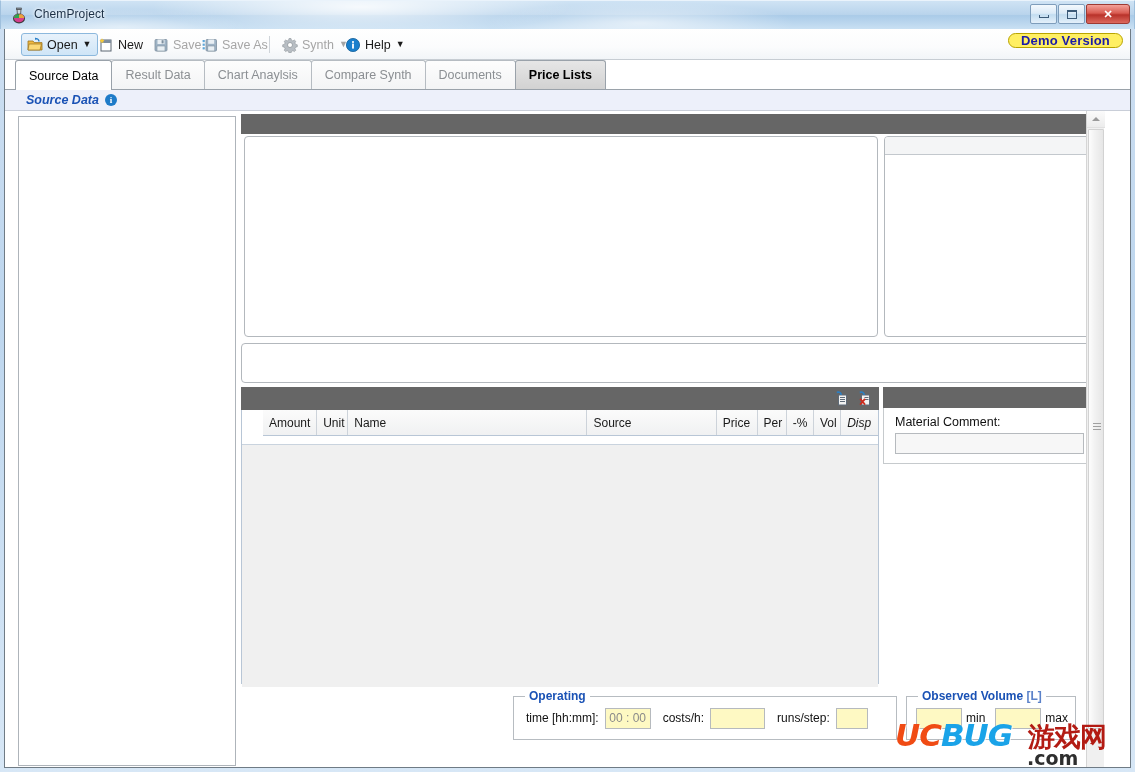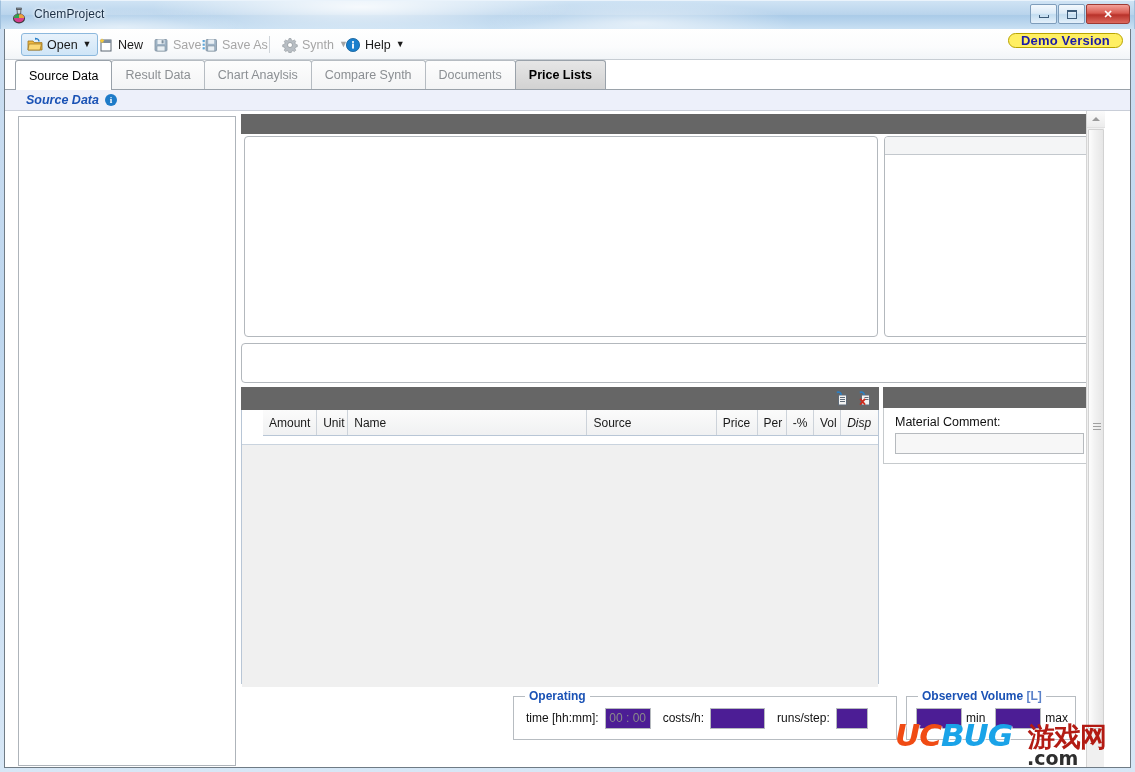--- a/index.html
+++ b/index.html
@@ -329,21 +329,21 @@
     font-size: 12px; font-weight: bold;
     color: #1a52b5;
     white-space: nowrap;
   }
   .groupbox-title .unit { color: #5b82c9; font-weight: bold; }
   .gb-inner { display: flex; align-items: center; height: 100%; padding-left: 12px; }
   .gb-label { font-size: 12px; color: #111; margin-right: 6px; white-space: nowrap; }
   .gb-input {
     height: 21px;
     border: 1px solid #b6babe;
-    background: #4c1d95;
+    background: #fef9c3;
     display: flex; align-items: center; justify-content: center;
     font-size: 12px; color: #8a8a8a;
     margin-right: 12px;
   }
   #grp-operating { left: 272px; top: 10px; width: 384px; height: 44px; }
   #grp-volume    { left: 665px; top: 10px; width: 170px; height: 44px; }
 
   
   #vscroll {
     position: absolute;

